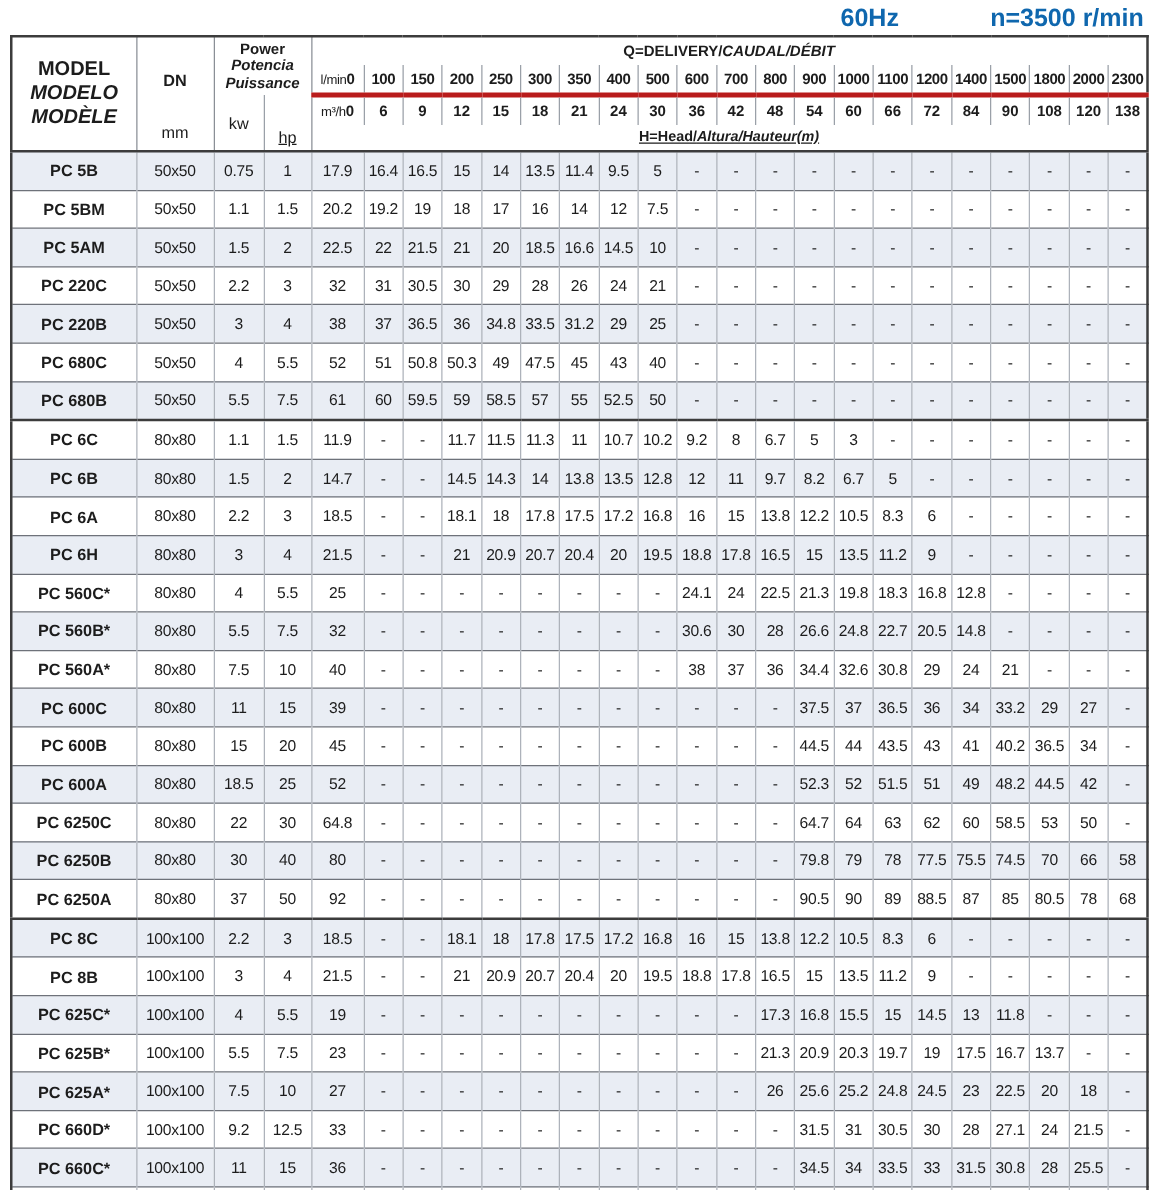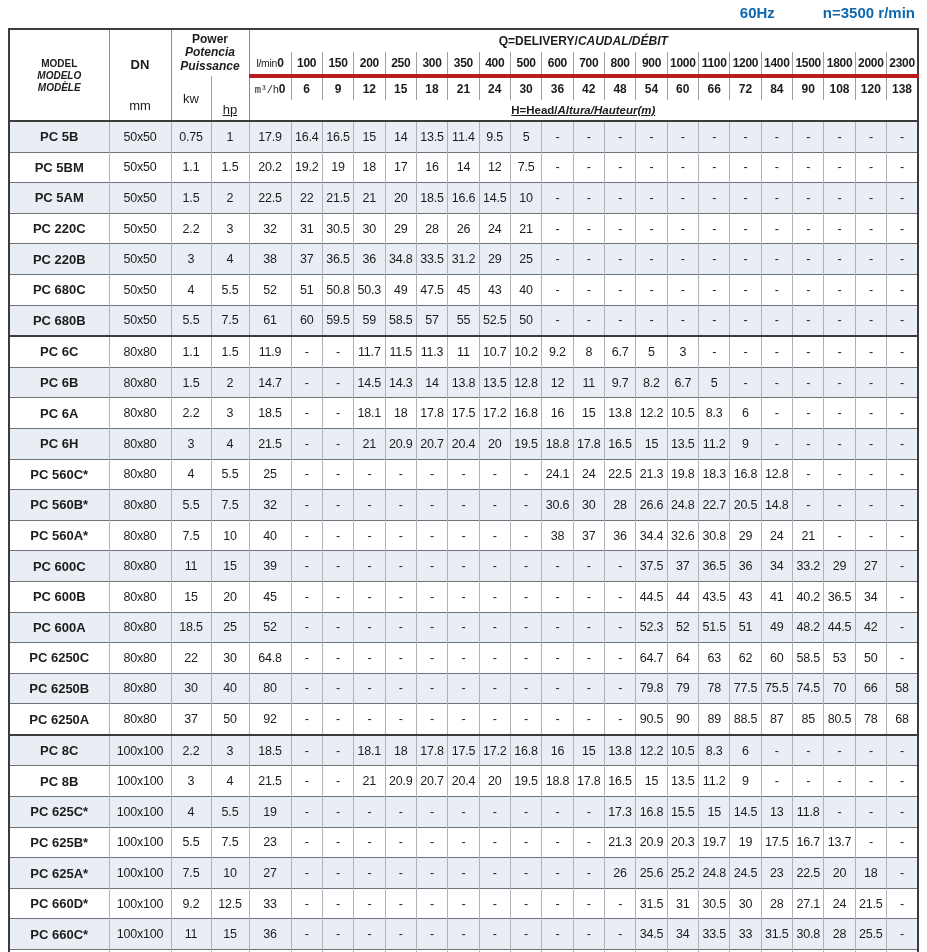--- a/index.html
+++ b/index.html
@@ -5,22 +5,22 @@
   html,body{margin:0;padding:0;}
   body{
     width:927px;height:952px;
     background:#ffffff;
     font-family:"Liberation Sans", sans-serif;
     position:relative;
     color:#1c1c1c;
   }
   .topbar{
     position:absolute;top:4px;left:0;right:12px;
-    display:flex;justify-content:flex-end;gap:48px;
-    font-weight:bold;font-size:15px;color:#0f67ae;
+    display:flex;justify-content:flex-end;gap:73px;
+    font-weight:bold;font-size:20px;color:#0f67ae;
   }
   table{
     position:absolute;left:8px;top:28px;
     width:911px;
     border-collapse:collapse;
     table-layout:fixed;
     border:2px solid #3c3c3c;
   }
   col.c-model{width:100px;}
   col.c-dn{width:62px;}
@@ -31,31 +31,31 @@
   thead th{padding:0;font-size:12px;font-weight:bold;vertical-align:middle;}
   .hr1 th{height:22px;}
   .hr2 th{height:22px;border-left:1px solid #9aa0a8;border-bottom:4px solid #b91c1c;font-size:12px;letter-spacing:-0.3px;margin-left:32px;}
   .hr3 th{height:22px;border-left:1px solid #9aa0a8;font-size:12px;}
   .hr4 th{height:20px;text-decoration:underline;}
   th.model-h{border-right:1px solid #8a8f96;}
   th.dn-h{border-right:1px solid #8a8f96;vertical-align:top;}
   th.power-h{border-right:1px solid #8a8f96;margin-top:45px;}
   th.kw-h{border-right:1px solid #9aa0a8;vertical-align:bottom;padding-bottom:14px;font-size:13px;font-weight:normal;}
   th.hp-h{border-right:1px solid #8a8f96;vertical-align:bottom;padding-bottom:3px;font-size:13px;font-weight:normal;text-decoration:underline;}
-  .model-h .stack{display:flex;flex-direction:column;justify-content:center;height:68px;gap:1px;font-size:10px;text-align:center;}
+  .model-h .stack{display:flex;flex-direction:column;justify-content:center;height:68px;gap:1px;font-size:16px;text-align:center;}
   .dn-h .stack{display:flex;flex-direction:column;height:88px;font-size:13px;text-align:center;}
   .dn-h .top{flex:1;display:flex;align-items:center;justify-content:center;font-size:13px;}
   .dn-h .bottom{height:20px;font-weight:normal;font-size:13px;}
   .power-h .stack{display:flex;flex-direction:column;justify-content:center;height:44px;gap:0px;font-size:12px;line-height:13.5px;}
   .it{font-style:italic;}
   .q-h{text-align:center;font-size:12px;}
   .head-label-h{text-align:center;font-size:11.5px;border-top:none;}
   .hr2 th .unit{font-weight:normal;font-size:10.5px;letter-spacing:-0.3px;}
   .hr2 th b, .hr3 th .unit{letter-spacing:-0.3px;}
-  .hr3 th .unit{font-weight:normal;font-size:10.5px;font-family:Liberation Mono, monospace;}
+  .hr3 th .unit{font-weight:normal;font-size:10.5px;}
   thead{border-bottom:2px solid #3c3c3c;}
   
   tbody td{
     height:29.6px;padding:0;
     text-align:center;vertical-align:middle;
     font-size:12.5px;letter-spacing:-0.2px;
     border-left:1px solid #adb2ba;
     border-top:1px solid #6e727a;
   }
   tbody td:first-child{border-left:none;}

